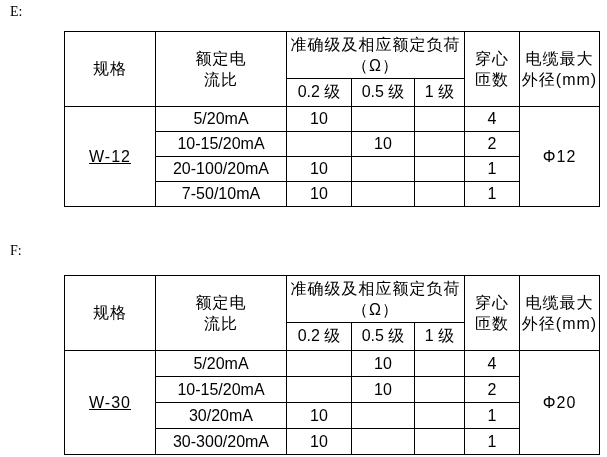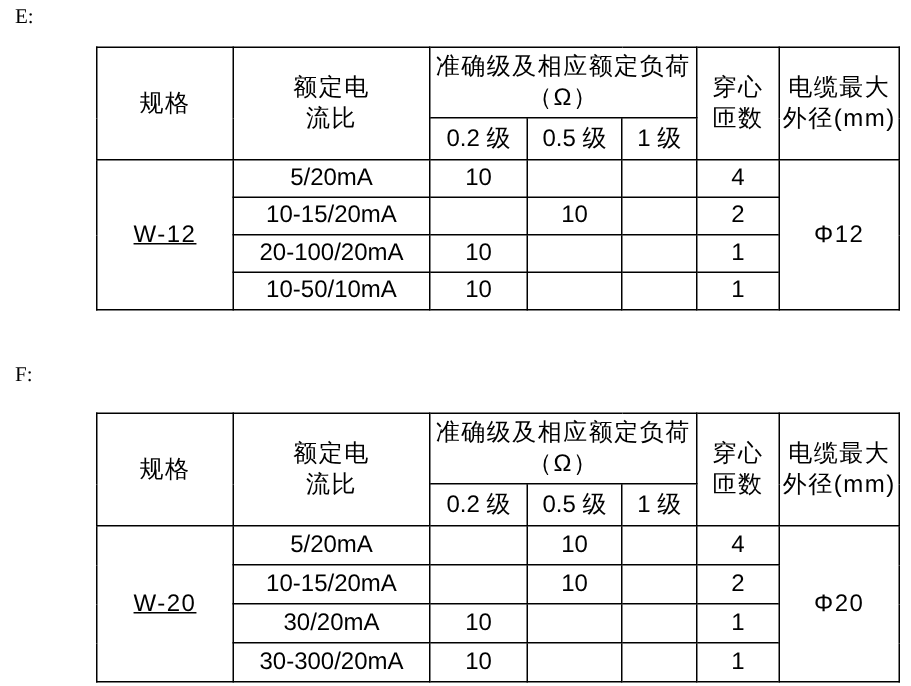--- a/index.html
+++ b/index.html
@@ -108,21 +108,21 @@
     <td class="num-cell">2</td>
   </tr>
   <tr class="data-row">
     <td>20-100/20mA</td>
     <td class="num-cell">10</td>
     <td class="num-cell"></td>
     <td class="num-cell"></td>
     <td class="num-cell">1</td>
   </tr>
   <tr class="data-row">
-    <td>10-50/10mA</td>
+    <td>7-50/10mA</td>
     <td class="num-cell">10</td>
     <td class="num-cell"></td>
     <td class="num-cell"></td>
     <td class="num-cell">1</td>
   </tr>
   </tbody>
 </table>
 
 <div class="section-label" id="label-f">F:</div>
 
@@ -155,21 +155,21 @@
       <span class="line">电缆最大</span>
       <span class="line">外径(mm)</span>
     </td>
   </tr>
   <tr class="h-sub">
     <td>0.2 级</td>
     <td>0.5 级</td>
     <td>1 级</td>
   </tr>
   <tr class="data-row">
-    <td rowspan="4" class="spec-cell-value">W-20</td>
+    <td rowspan="4" class="spec-cell-value">W-30</td>
     <td>5/20mA</td>
     <td class="num-cell"></td>
     <td class="num-cell">10</td>
     <td class="num-cell"></td>
     <td class="num-cell">4</td>
     <td rowspan="4" class="cable-cell-value">Φ20</td>
   </tr>
   <tr class="data-row">
     <td>10-15/20mA</td>
     <td class="num-cell"></td>

